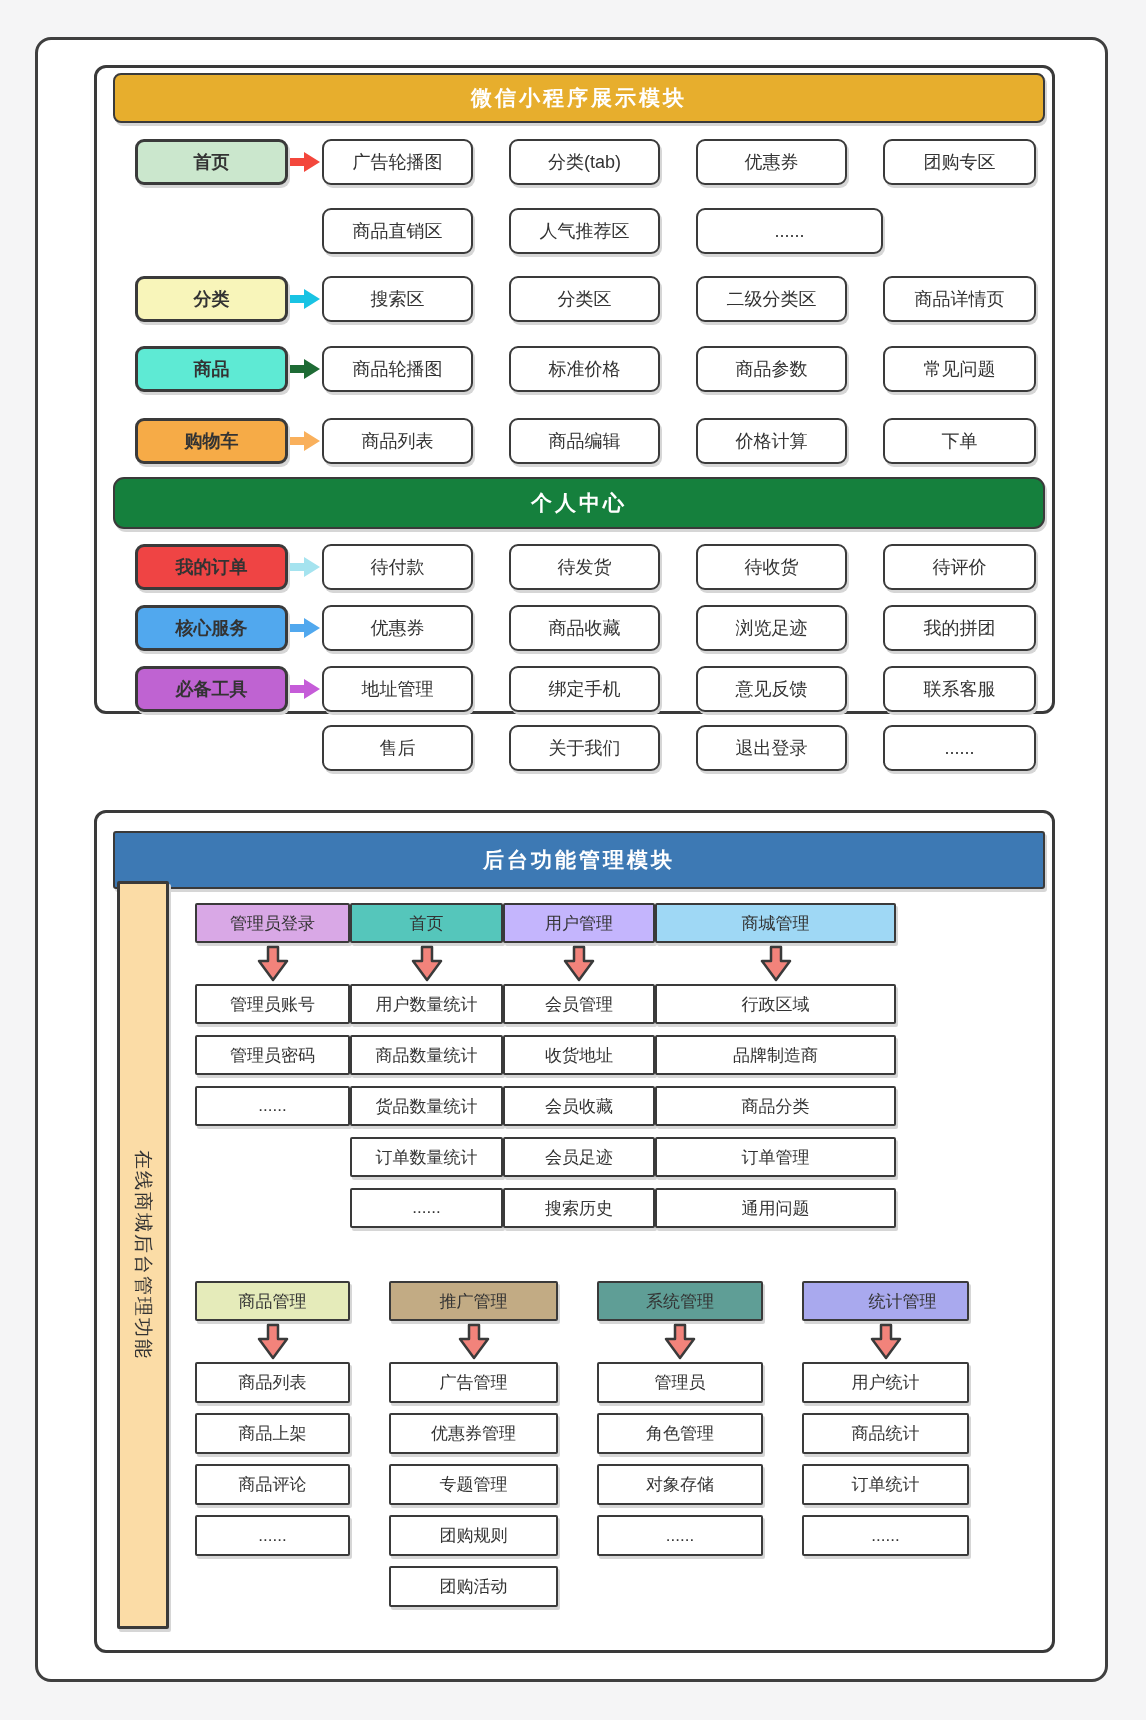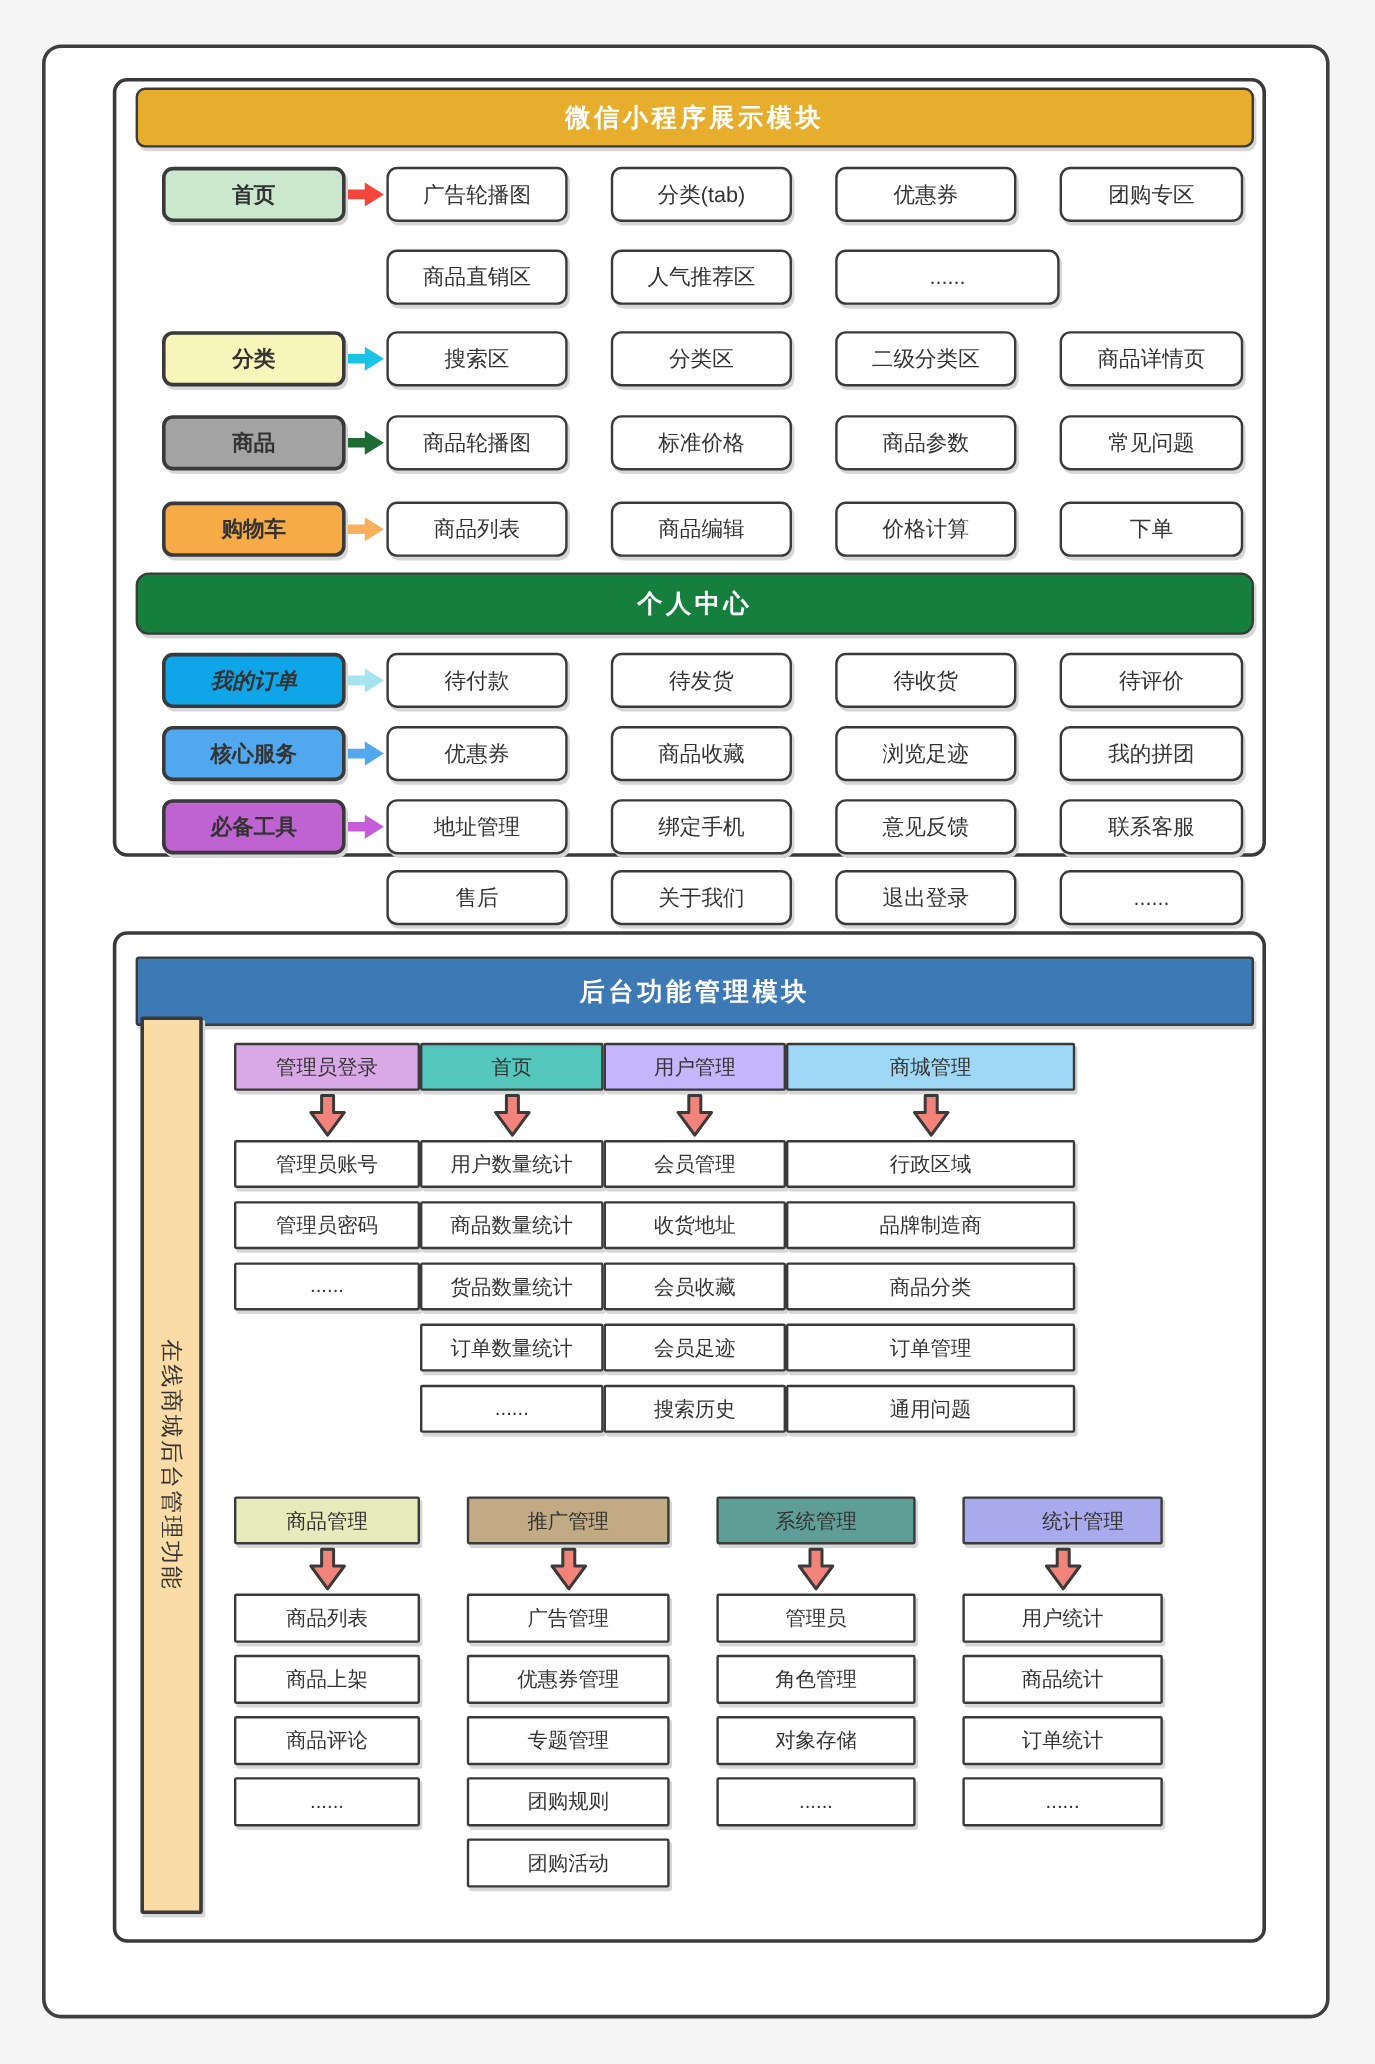--- a/index.html
+++ b/index.html
@@ -11,21 +11,21 @@
   }
   .outer {
     position: absolute; left: 35px; top: 37px; width: 1073px; height: 1645px;
     background: #fff; border: 3px solid #3f3f3f; border-radius: 16px;
   }
   .panel {
     position: absolute; left: 56px; background: #fff;
     border: 3px solid #3a3a3a; border-radius: 12px;
   }
   .panel1 { top: 25px;  width: 961px; height: 649px; }
-  .panel2 { top: 736px; width: 961px; height: 843px; text-decoration: underline; }
+  .panel2 { top: 770px; width: 961px; height: 843px; text-decoration: underline; }
 
   .tbar {
     width: 932px; height: 50px; margin: 5px 0 16px 16px;
     border: 2.5px solid #3a3a3a; border-radius: 8px;
     display: flex; align-items: center; justify-content: center;
     color: #fff; font-size: 21px; font-weight: bold; letter-spacing: 3px;
     box-shadow: 2px 3px 0 #d6d6d6;
   }
   .cbar { margin: 13px 0 15px 16px; height: 52px; }
 
@@ -158,21 +158,21 @@
       <div class="icell">
             <div class="nbox">二级分类区</div>
           </div>
       <div class="icell last">
             <div class="nbox">商品详情页</div>
           </div>
     </div>
 
     <div class="p1row mt24">
       <div class="lcell">
-            <div class="lbox" style="background: #a3a3a3;">商品</div>
+            <div class="lbox" style="background: #5eead4;">商品</div>
           </div>
       <div class="acell">
         <svg width="34" height="24" viewBox="0 0 34 24">
               <path d="M2 8 L16 8 L16 2 L32 12 L16 22 L16 16 L2 16 Z" fill="#1E6B35"></path>
             </svg>
       </div>
       <div class="icell">
             <div class="nbox">商品轮播图</div>
           </div>
       <div class="icell">
@@ -206,21 +206,21 @@
           </div>
       <div class="icell last">
             <div class="nbox">下单</div>
           </div>
     </div>
 
     <div class="tbar cbar" style="background: #15803d; border-radius: 11px;">个人中心</div>
 
     <div class="p1row">
       <div class="lcell">
-            <div class="lbox" style="background: #0ea5e9; font-style: italic;">我的订单</div>
+            <div class="lbox" style="background: #ef4444;">我的订单</div>
           </div>
       <div class="acell">
         <svg width="34" height="24" viewBox="0 0 34 24">
               <path d="M2 8 L16 8 L16 2 L32 12 L16 22 L16 16 L2 16 Z" fill="#A5E3EF"></path>
             </svg>
       </div>
       <div class="icell">
             <div class="nbox">待付款</div>
           </div>
       <div class="icell">

